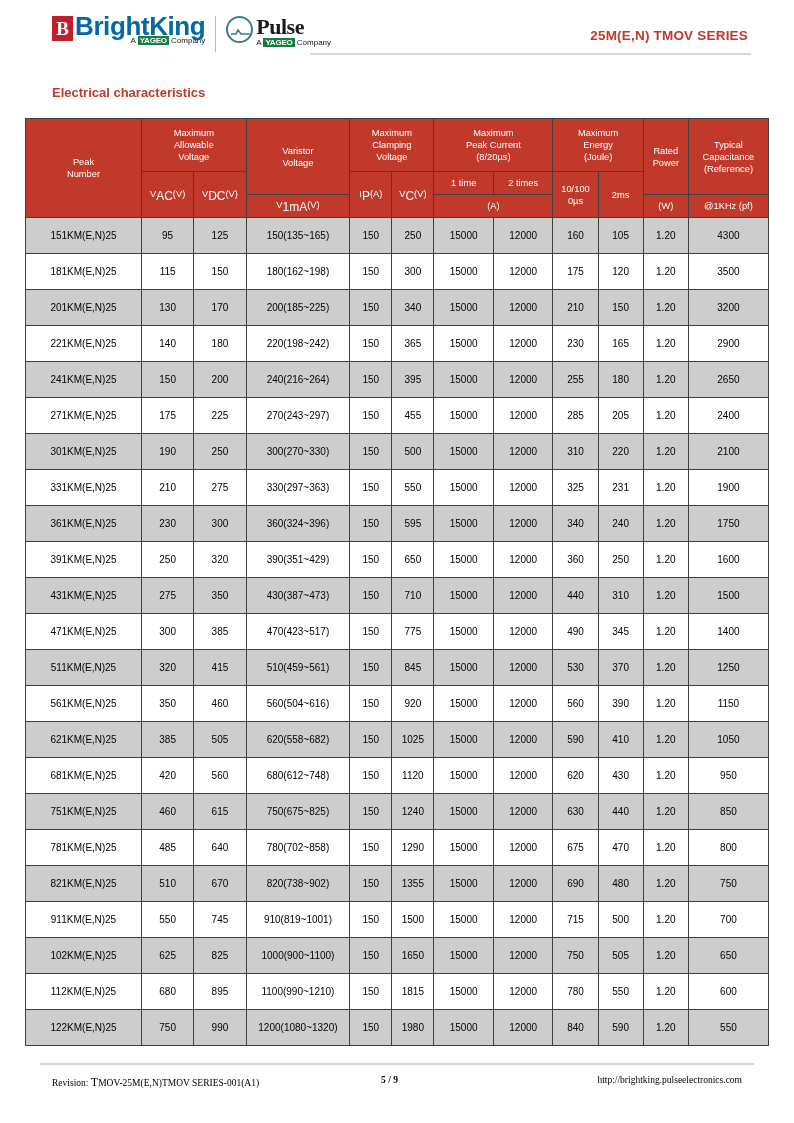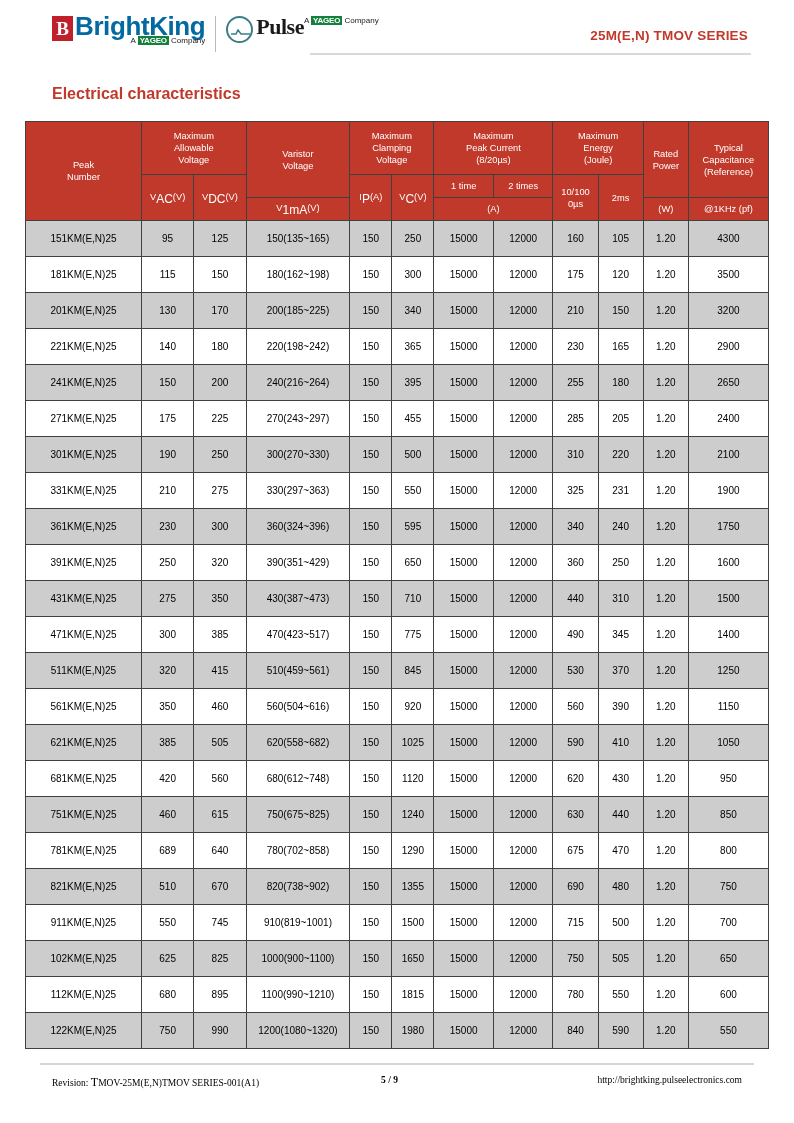--- a/index.html
+++ b/index.html
@@ -86,21 +86,21 @@
     box-sizing: border-box;
     overflow: hidden;
   }
   .pulse-mark .wave {
     position: absolute;
     left: 3px;
     top: 11px;
     width: 19px;
     height: 6px;
   }
-  .pulse-text-wrap { display: flex; flex-direction: row; }
+  .pulse-text-wrap { display: flex; flex-direction: column; }
   .pulse-name {
     font-size: 22px;
     font-weight: bold;
     line-height: 22px;
     letter-spacing: -0.5px;
     color: #1a1a1a;
     font-family: "Liberation Serif", serif;
   }
   .pulse-sub {
     font-size: 8px;
@@ -123,21 +123,21 @@
     left: 310px;
     right: 43px;
     top: 53px;
     height: 2px;
     background: #d9d9d9;
   }
 
   
   .section-title {
     margin: 23px 0 0 52px;
-    font-size: 16px;
+    font-size: 13px;
     font-weight: bold;
     color: #C0392B;
   }
 
   
   .table-wrap {
     margin: 18px 0 0 25px;
     width: 744px;
   }
   table.spec {
@@ -562,21 +562,21 @@
           <td>1240</td>
           <td>15000</td>
           <td>12000</td>
           <td>630</td>
           <td>440</td>
           <td>1.20</td>
           <td>850</td>
         </tr>
         <tr>
           <td class="part">781KM(E,N)25</td>
-          <td>689</td>
+          <td>485</td>
           <td>640</td>
           <td>780(702~858)</td>
           <td>150</td>
           <td>1290</td>
           <td>15000</td>
           <td>12000</td>
           <td>675</td>
           <td>470</td>
           <td>1.20</td>
           <td>800</td>

